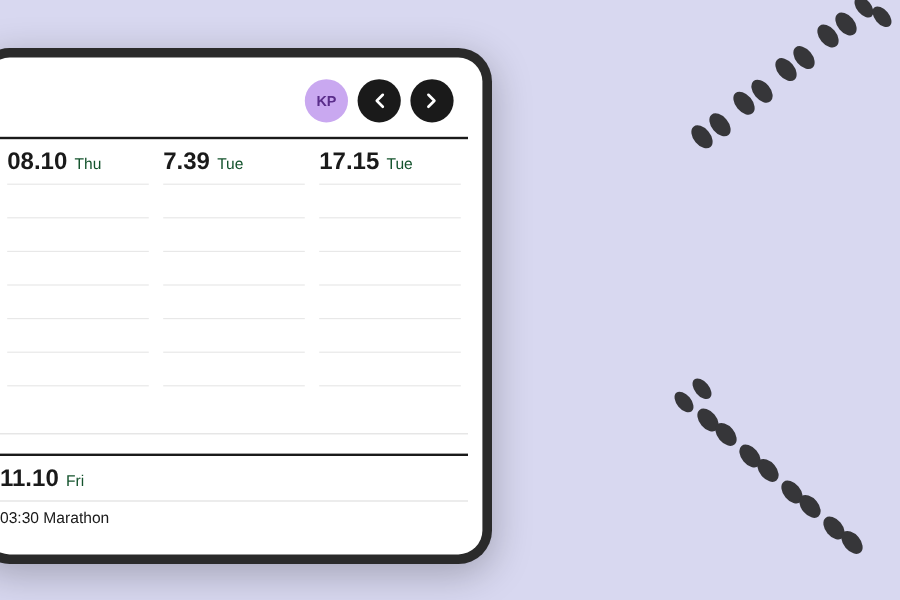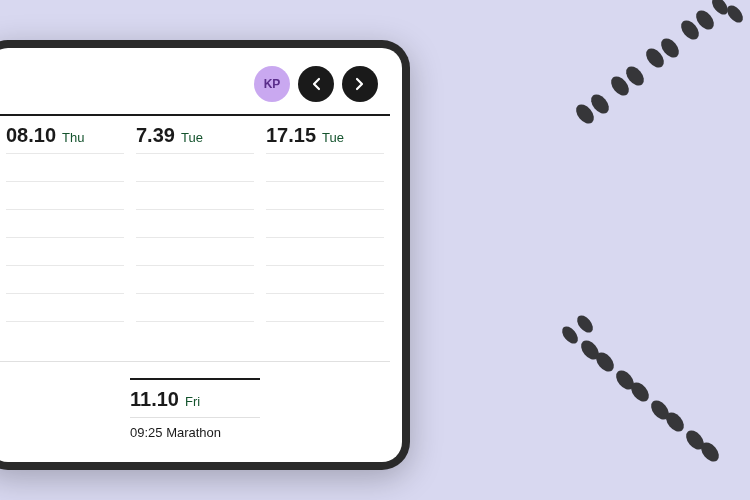--- a/index.html
+++ b/index.html
@@ -249,30 +249,30 @@
     </div>
 
     <div style="padding: 0 12px; margin-top: 12px;">
 
       <div style="display:grid; grid-template-columns: 1fr 1fr 1fr; gap:0; margin-bottom:16px;">
         <div style="height:1px; background:#e0e0e0;"></div>
         <div style="height:1px; background:#e0e0e0;"></div>
         <div style="height:1px; background:#e0e0e0;"></div>
       </div>
 
-      <div style="display:grid; grid-template-columns: 1fr 1fr 1fr;">
+      <div style="display:grid; grid-template-columns: 1fr;">
         <div></div>
         <div>
           <div style="border-top: 2px solid #1a1a1a; padding-top: 8px;">
             <div class="day-header">
               <span class="day-date">11.10</span>
               <span class="day-name">Fri</span>
             </div>
             <div style="border-top: 1px solid #e0e0e0; padding: 5px 0;">
-              <span style="font-size: 13px; color: #1a1a1a;">09:25 Marathon</span>
+              <span style="font-size: 13px; color: #1a1a1a;">03:30 Marathon</span>
             </div>
           </div>
         </div>
         <div></div>
       </div>
     </div>
 
   </div>
 </div>
 

